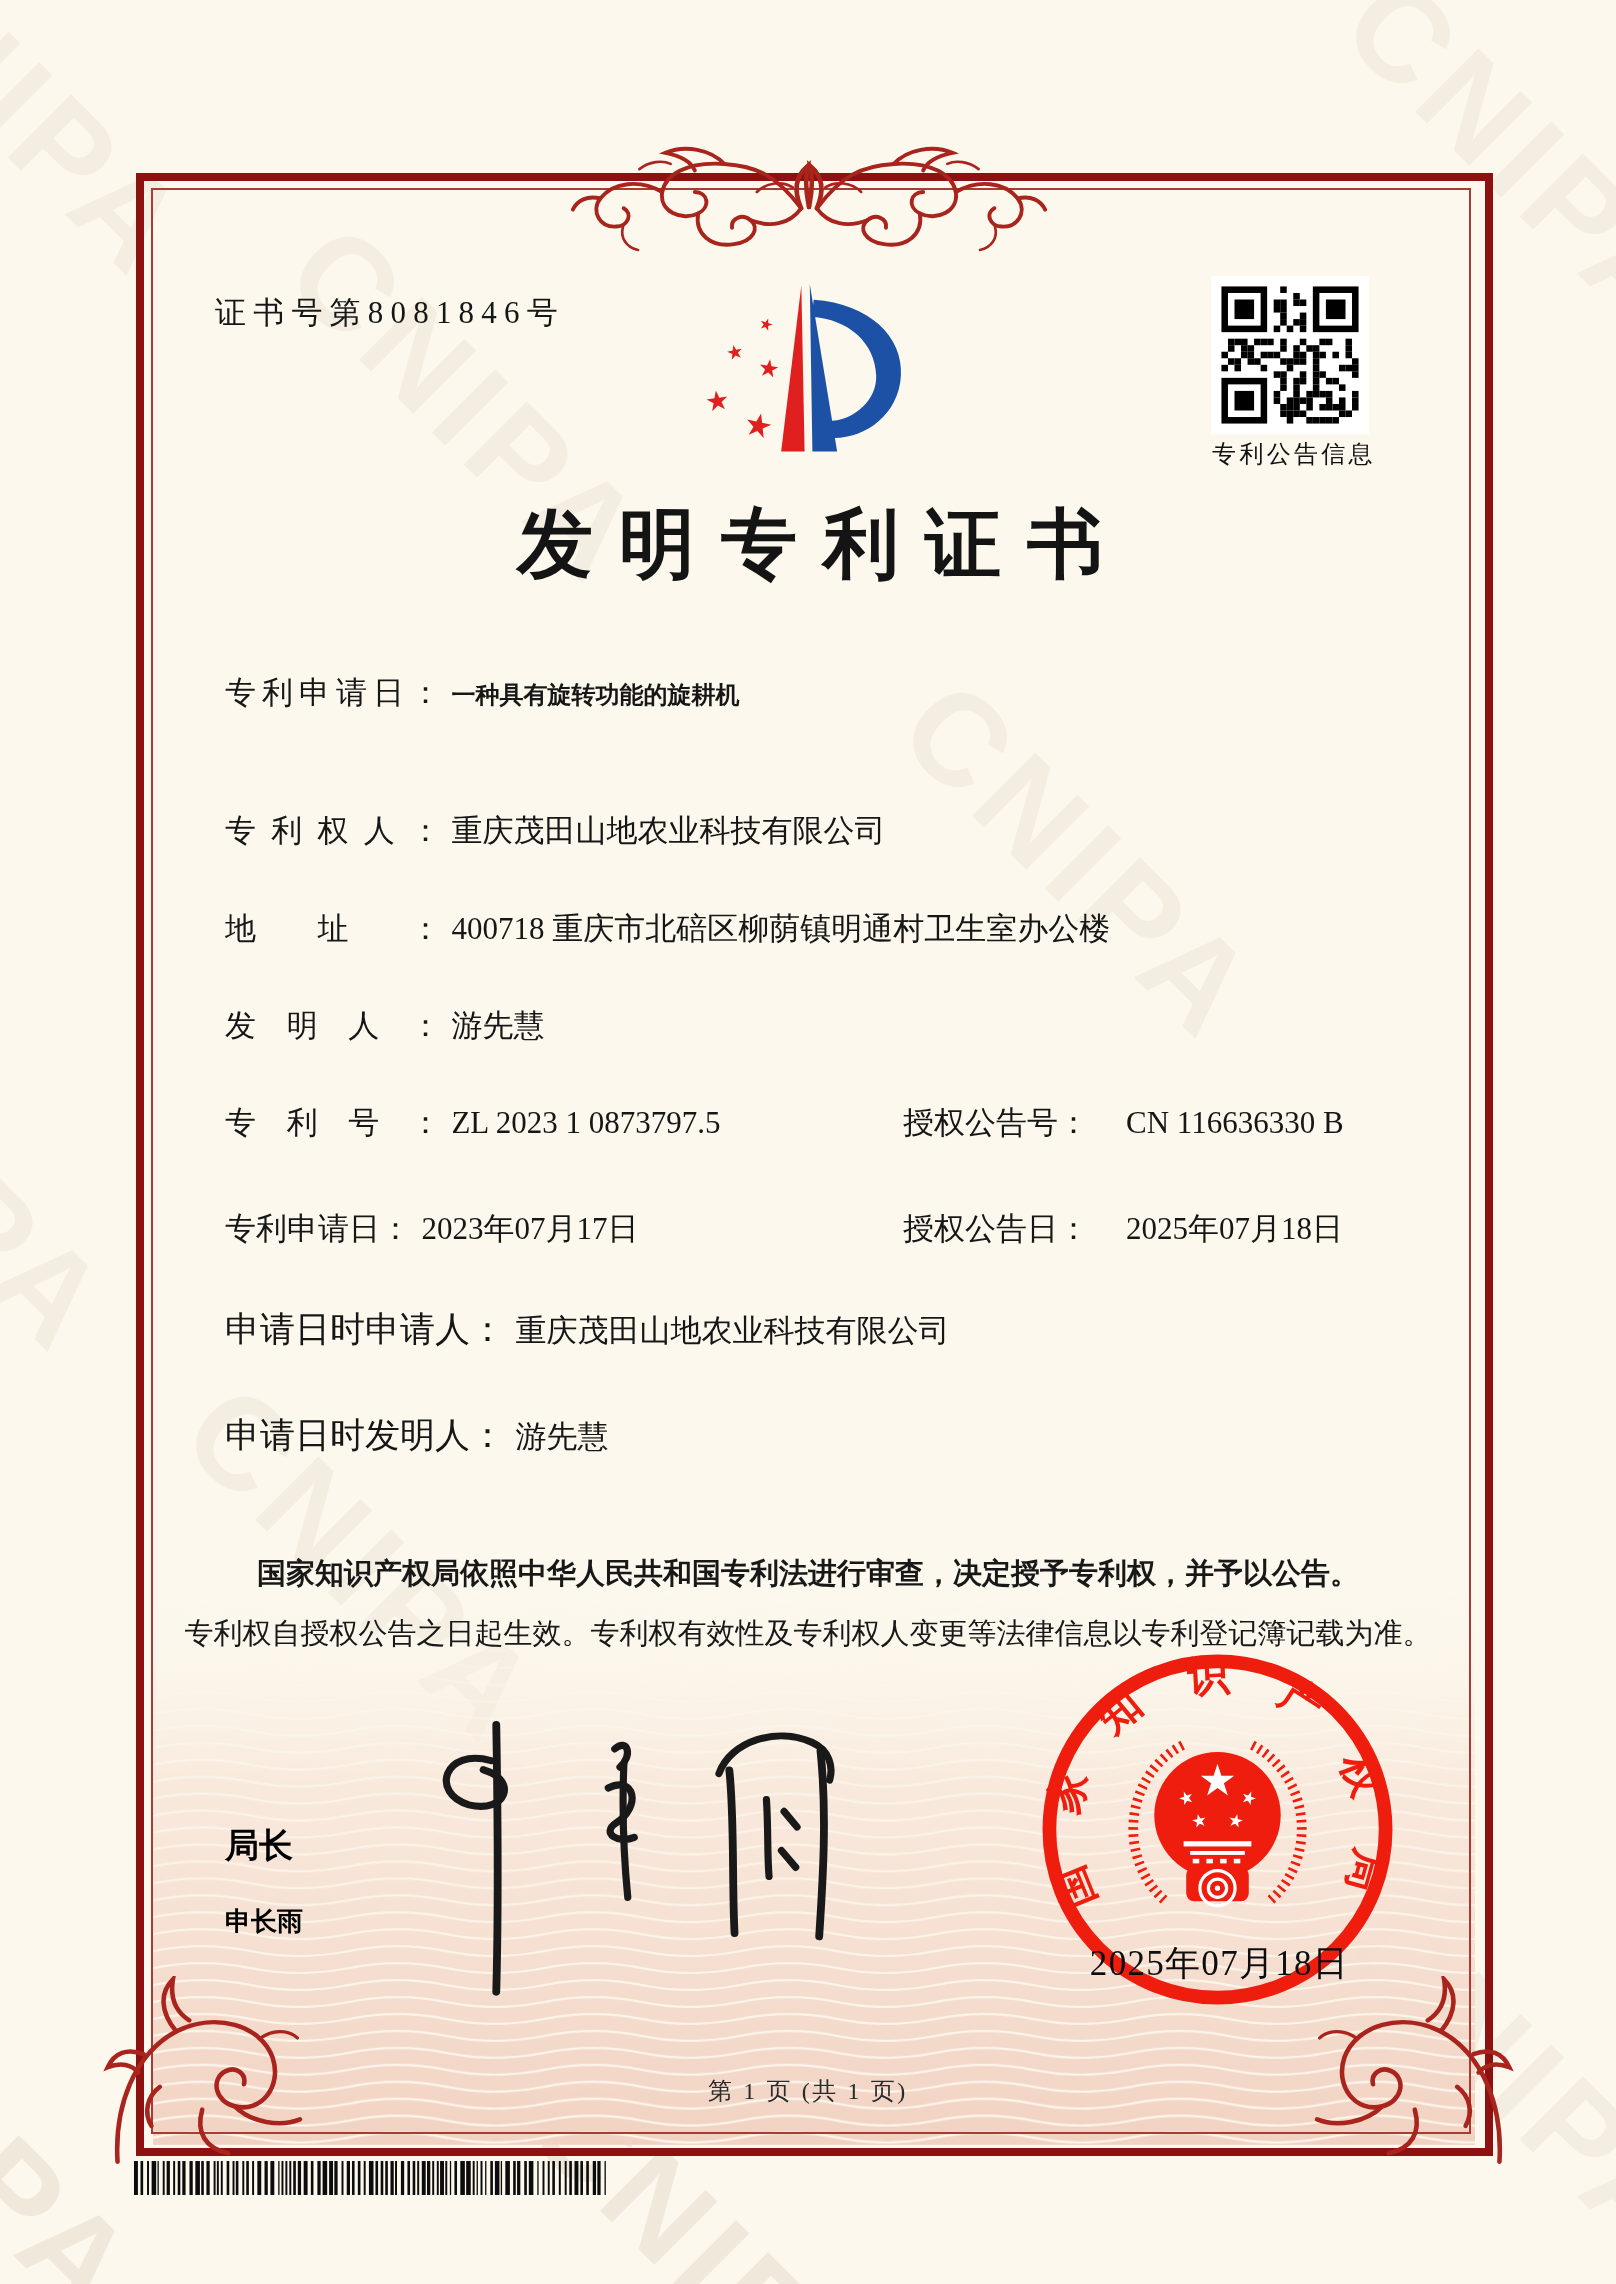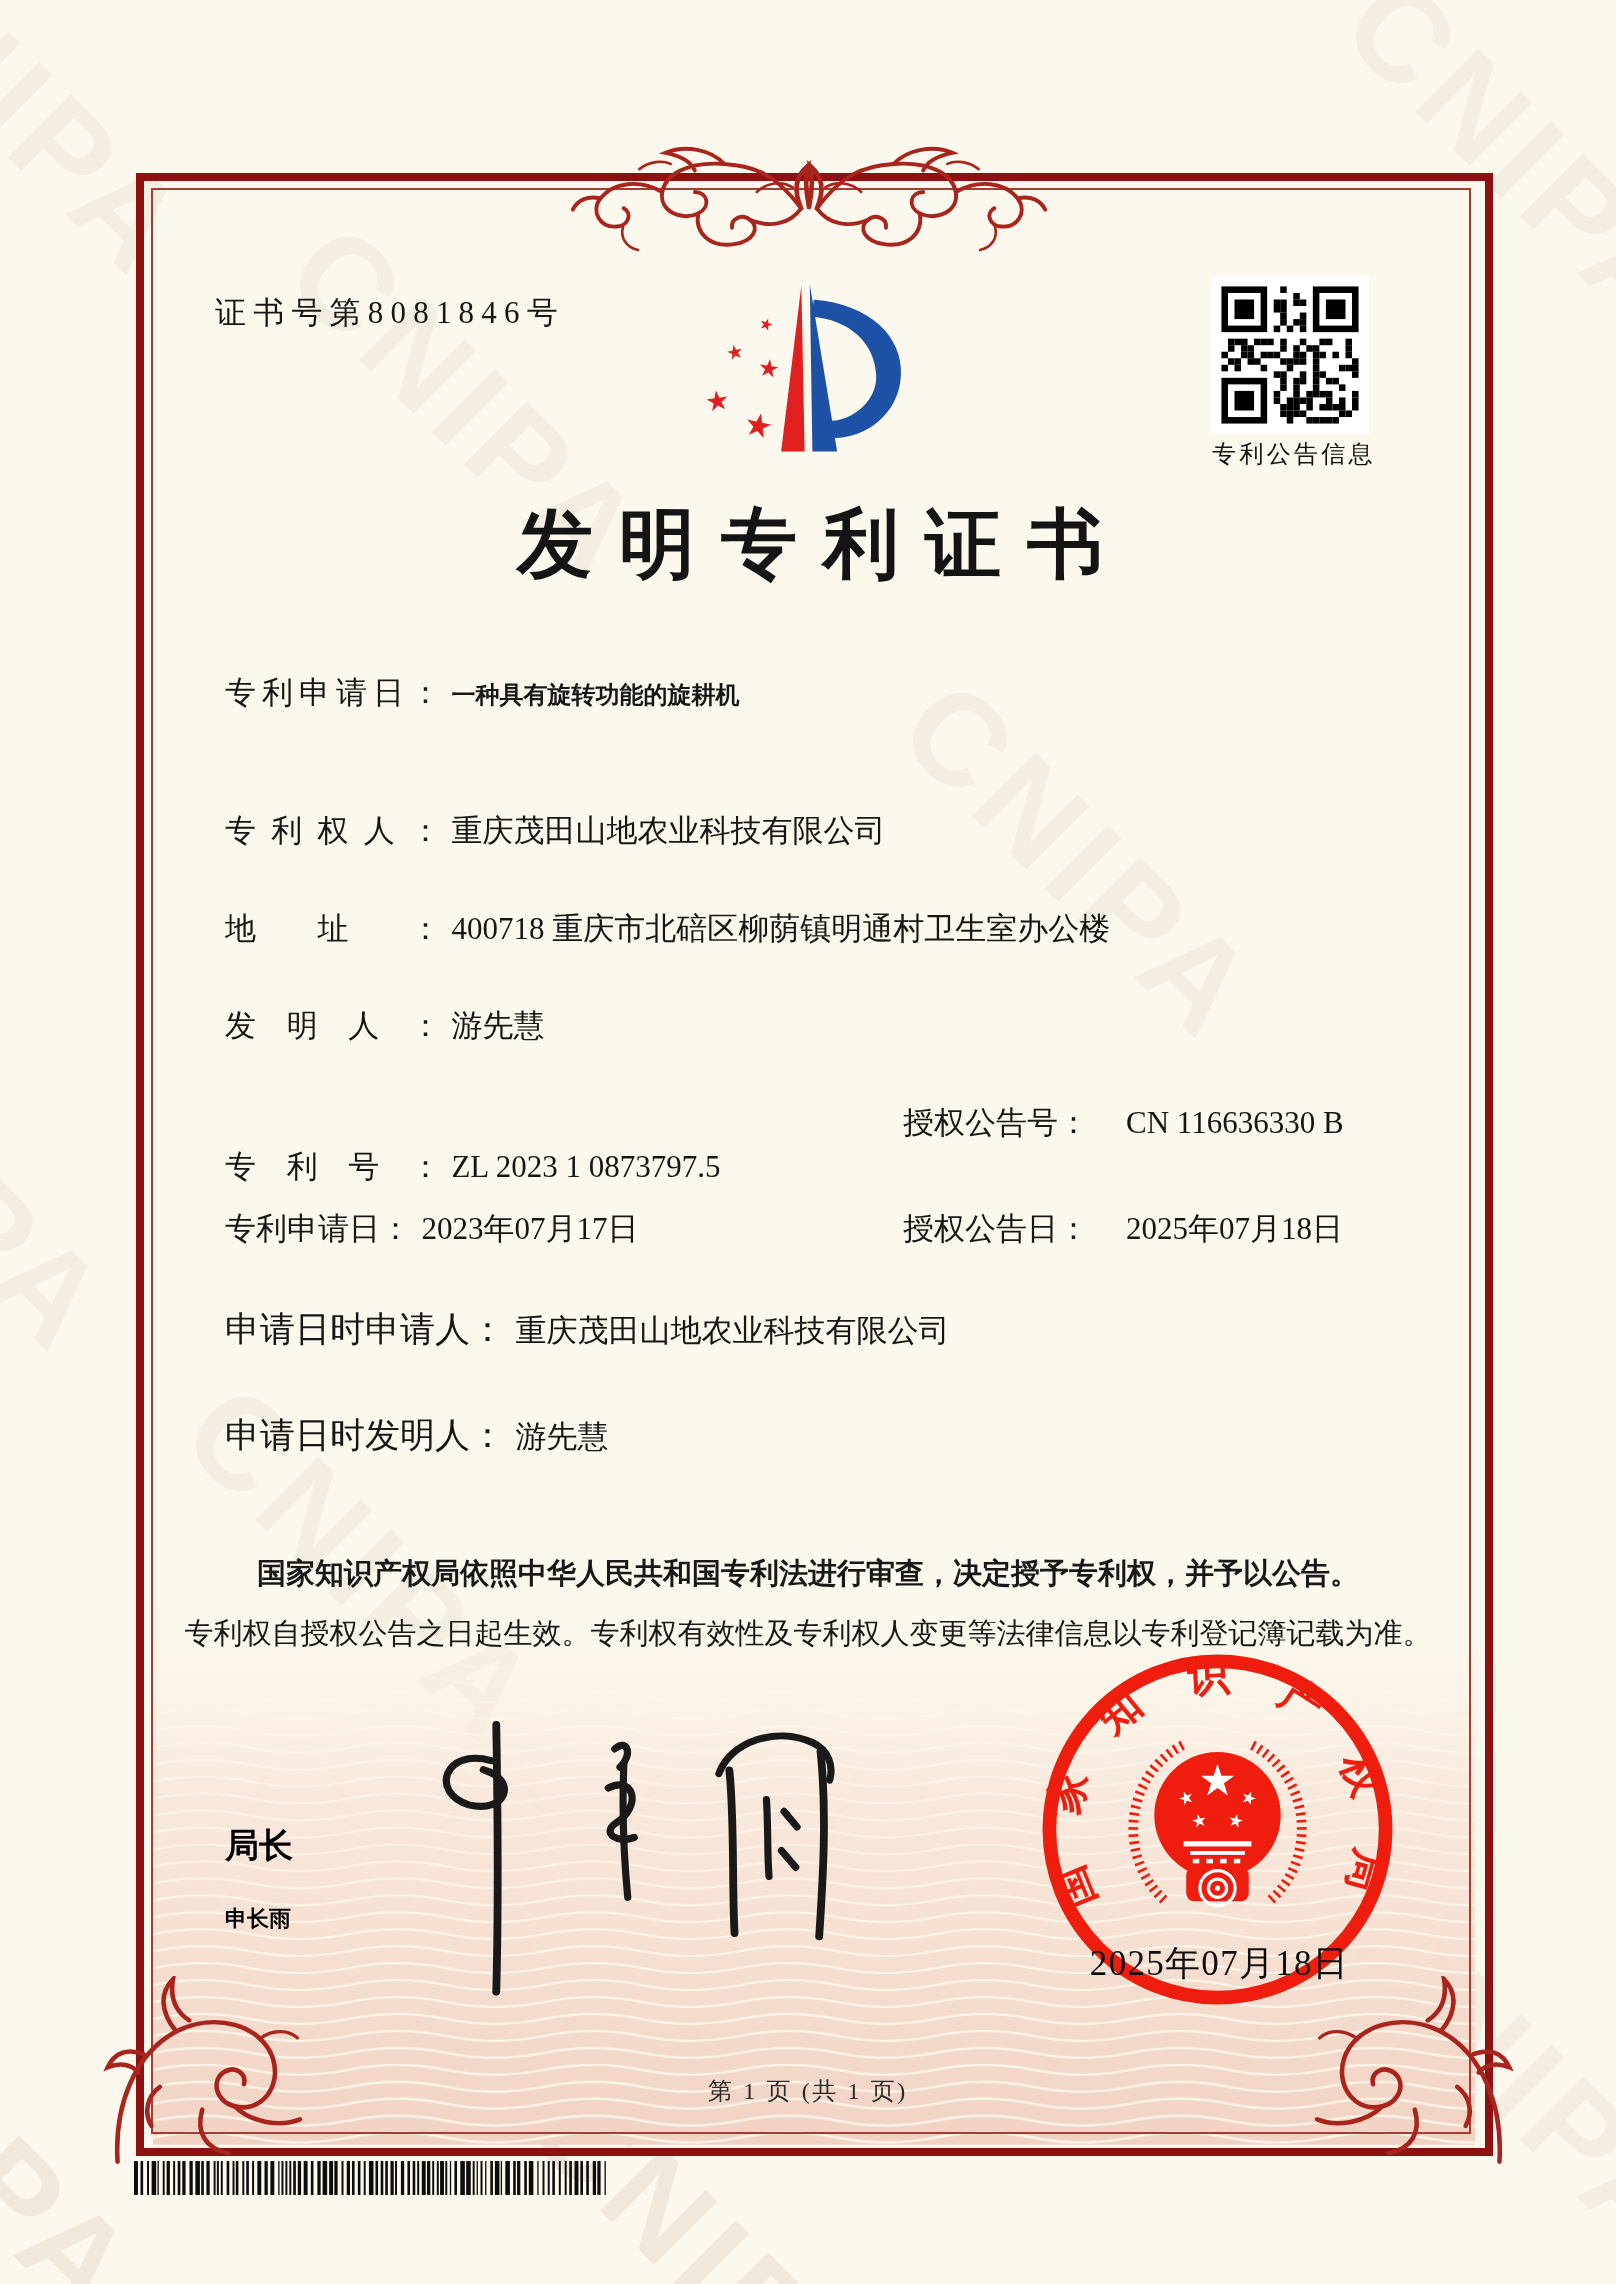--- a/index.html
+++ b/index.html
@@ -35,21 +35,21 @@
   .fval-big{font-weight:600;font-size:24px;}
   .fval2{margin-left:37px;}
   .small-label{font-size:35px;}
 
   
   .decl{left:0;right:0;text-align:center;font-size:29px;color:#181818;white-space:nowrap;}
 
   
   .signer-title{left:225px;top:1823px;font-size:34px;color:#000;
       font-family:"Liberation Sans","DejaVu Sans",sans-serif;font-weight:600;}
-  .signer-name{left:225px;top:1904px;font-size:22px;color:#000;
+  .signer-name{left:225px;top:1904px;font-size:26px;color:#000;
       font-family:"Liberation Sans","DejaVu Sans",sans-serif;font-weight:600;}
   .seal-date{left:1076px;top:1940px;width:287px;text-align:center;font-size:35px;
       color:#0d0d0d;letter-spacing:1.3px;}
   .page-info{left:0;right:0;top:2075px;text-align:center;font-size:24px;color:#2a2a2a;
       letter-spacing:2.6px;}
 </style>
 </head>
 <body>
 
 <div class="wm" style="left:-91px;top:-111px;">CNIPA</div>
@@ -286,21 +286,21 @@
 </div>
 <div class="frow" style="left:225px;top:810px;">
   <span class="jlabel">专利权人：</span><span class="fval">重庆茂田山地农业科技有限公司</span>
 </div>
 <div class="frow" style="left:225px;top:908px;">
   <span class="jlabel">地址：</span><span class="fval">400718 重庆市北碚区柳荫镇明通村卫生室办公楼</span>
 </div>
 <div class="frow" style="left:225px;top:1005px;">
   <span class="jlabel">发明人：</span><span class="fval">游先慧</span>
 </div>
-<div class="frow" style="left:225px;top:1102px;margin-top:44px;">
+<div class="frow" style="left:225px;top:1102px;">
   <span class="jlabel">专利号：</span><span class="fval">ZL 2023 1 0873797.5</span>
 </div>
 <div class="frow" style="left:903px;top:1102px;">
   <span>授权公告号：</span><span class="fval2">CN 116636330 B</span>
 </div>
 <div class="frow" style="left:225px;top:1208px;">
   <span>专利申请日：</span><span class="fval">2023年07月17日</span>
 </div>
 <div class="frow" style="left:903px;top:1208px;">
   <span>授权公告日：</span><span class="fval2">2025年07月18日</span>

